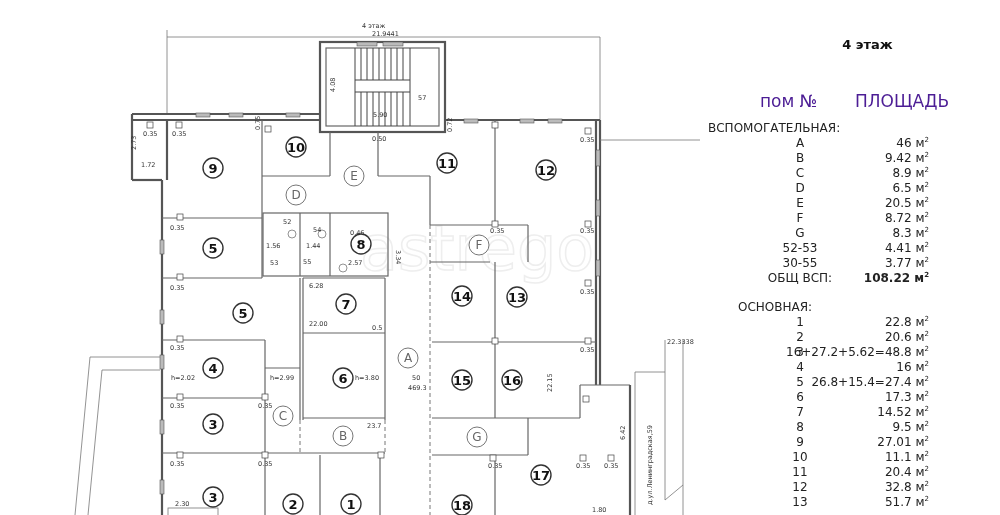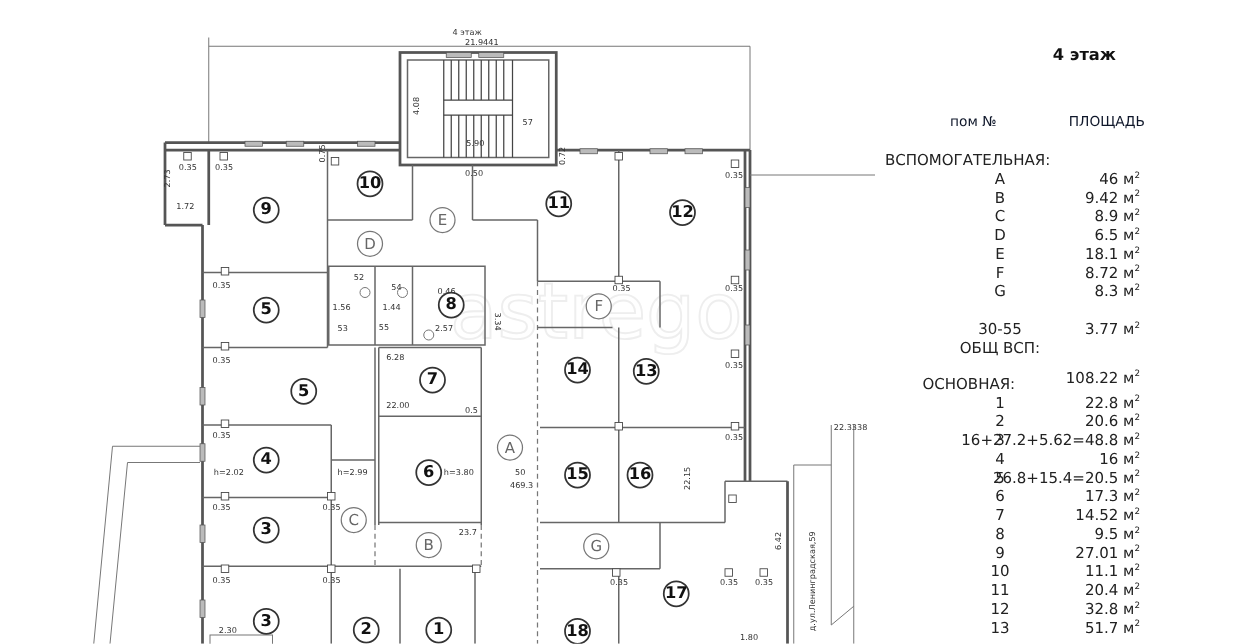--- a/index.html
+++ b/index.html
@@ -15,26 +15,26 @@
   .rnum { font-family: "DejaVu Sans", sans-serif; font-weight: bold; font-size: 13px; fill: #111; text-anchor: middle; dominant-baseline: central; }
   .rlet { font-family: "DejaVu Sans", sans-serif; font-size: 12px; fill: #666; text-anchor: middle; dominant-baseline: central; }
   .dim { font-family: "DejaVu Sans", sans-serif; font-size: 6.5px; fill: #333; }
   .win { fill: #bbb; stroke: #555; stroke-width: 0.6; }
   .stair { stroke: #444; stroke-width: 1; fill: none; }
   .vent { fill: #fff; stroke: #444; stroke-width: 0.7; }
   .watermark { font-family: "DejaVu Sans", sans-serif; font-size: 62px; fill: none; stroke: #eee; stroke-width: 1.5; }
 
   #legend { position: absolute; left: 700px; top: 0; width: 300px; height: 515px; }
   .lg-title { position: absolute; left: 0; width: 300px; top: 37px; text-align: center; font-weight: bold; font-size: 13px; color: #111; padding-left: 35px; box-sizing: border-box; }
-  .lg-head { position: absolute; top: 91px; font-size: 11px; color: #0f172a; text-align: center; }
+  .lg-head { position: absolute; top: 91px; font-size: 17px; color: #4c1d95; text-align: center; }
   .lg-section { position: absolute; font-size: 12px; color: #222; left: 8px; }
   .row { position: absolute; left: 0; width: 300px; height: 15px; font-size: 12px; color: #222; }
   .row .k { position: absolute; left: 40px; width: 120px; text-align: center; }
-  .row .v { position: absolute; right: 88px; text-align: right; white-space: nowrap; }
-  .row.total .v { font-weight: normal; margin-top: 24px; }
+  .row .v { position: absolute; right: 71px; text-align: right; white-space: nowrap; }
+  .row.total .v { font-weight: bold; }
   sup { font-size: 7px; vertical-align: 5px; }
 </style>
 </head>
 <body>
 
 <div id="plan">
 <svg viewBox="0 0 700 515" xmlns="http://www.w3.org/2000/svg">
 
   <text class="watermark" x="360" y="270">astrego</text>
 
@@ -314,30 +314,34 @@
   <div class="row" style="top:166px;">
       <span class="k">C</span>
       <span class="v"><span>8.9</span> <span>м</span><sup>2</sup></span>
     </div>
   <div class="row" style="top:181px;">
       <span class="k">D</span>
       <span class="v"><span>6.5</span> <span>м</span><sup>2</sup></span>
     </div>
   <div class="row" style="top:196px;">
       <span class="k">E</span>
-      <span class="v"><span>18.1</span> <span>м</span><sup>2</sup></span>
+      <span class="v"><span>20.5</span> <span>м</span><sup>2</sup></span>
     </div>
   <div class="row" style="top:211px;">
       <span class="k">F</span>
       <span class="v"><span>8.72</span> <span>м</span><sup>2</sup></span>
     </div>
   <div class="row" style="top:226px;">
       <span class="k">G</span>
       <span class="v"><span>8.3</span> <span>м</span><sup>2</sup></span>
     </div>
+  <div class="row" style="top:241px;">
+      <span class="k">52-53</span>
+      <span class="v"><span>4.41</span> <span>м</span><sup>2</sup></span>
+    </div>
   <div class="row" style="top:256px;">
       <span class="k">30-55</span>
       <span class="v"><span>3.77</span> <span>м</span><sup>2</sup></span>
     </div>
   <div class="row total" style="top:271px;">
       <span class="k">ОБЩ ВСП:</span>
       <span class="v"><span>108.22</span> <span>м</span><sup>2</sup></span>
     </div>
 
   <div class="lg-section" style="top:300px; left:38px;">ОСНОВНАЯ:</div>
@@ -353,21 +357,21 @@
   <div class="row" style="top:345px;">
       <span class="k">3</span>
       <span class="v"><span>16+27.2+5.62=48.8</span> <span>м</span><sup>2</sup></span>
     </div>
   <div class="row" style="top:360px;">
       <span class="k">4</span>
       <span class="v"><span>16</span> <span>м</span><sup>2</sup></span>
     </div>
   <div class="row" style="top:375px;">
       <span class="k">5</span>
-      <span class="v"><span>26.8+15.4=20.5</span> <span>м</span><sup>2</sup></span>
+      <span class="v"><span>26.8+15.4=27.4</span> <span>м</span><sup>2</sup></span>
     </div>
   <div class="row" style="top:390px;">
       <span class="k">6</span>
       <span class="v"><span>17.3</span> <span>м</span><sup>2</sup></span>
     </div>
   <div class="row" style="top:405px;">
       <span class="k">7</span>
       <span class="v"><span>14.52</span> <span>м</span><sup>2</sup></span>
     </div>
   <div class="row" style="top:420px;">

